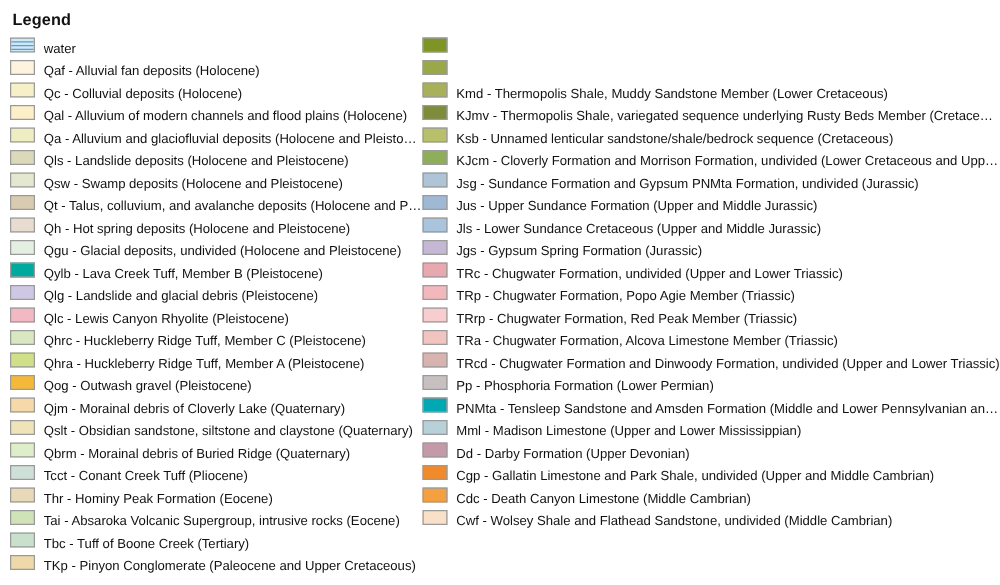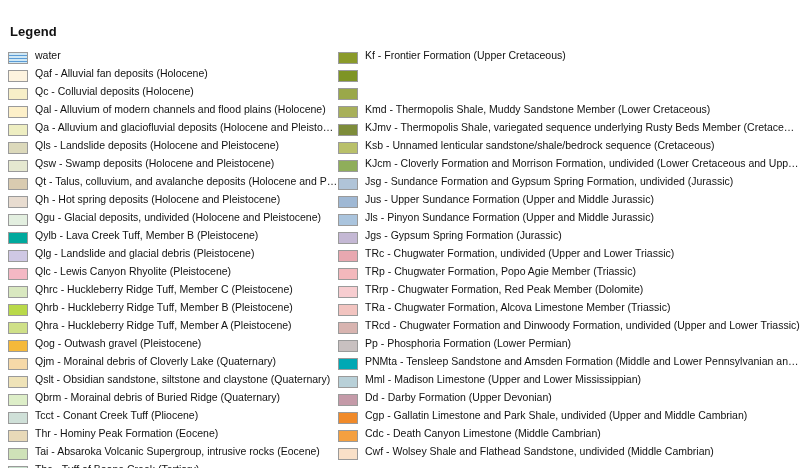--- a/index.html
+++ b/index.html
@@ -12,21 +12,20 @@
     height: 468px;
     font-family: "Liberation Sans", sans-serif;
     color: #000000;
     overflow: hidden;
   }
   .legend-wrap {
     padding: 6px 8px 0 8px;
     box-sizing: border-box;
     width: 800px;
     height: 364px;
-    margin-top: 16px;
   }
   .legend-title {
     font-size: 13px;
     font-weight: bold;
     color: #111111;
     margin: 2px 0 7px 2px;
     letter-spacing: 0.1px;
   }
   .columns {
     display: flex;
@@ -36,21 +35,21 @@
   }
   .col {
     display: flex;
     flex-direction: column;
   }
   .col-left { width: 330px; }
   .col-right { width: 462px; }
   .legend-row {
     display: flex;
     flex-direction: row;
-    align-items: flex-end;
+    align-items: flex-start;
     height: 18px;
     line-height: 18px;
   }
   .swatch {
     width: 20px;
     height: 12px;
     flex: 0 0 20px;
     border: 1px solid #9a9a9a;
     box-sizing: border-box;
     margin-right: 7px;
@@ -136,24 +135,20 @@
         </div>
         <div class="legend-row">
           <span class="swatch" style="background: rgb(244, 184, 196);"></span>
           <span class="label">Qlc - Lewis Canyon Rhyolite (Pleistocene)</span>
         </div>
         <div class="legend-row">
           <span class="swatch" style="background: rgb(217, 232, 192);"></span>
           <span class="label">Qhrc - Huckleberry Ridge Tuff, Member C (Pleistocene)</span>
         </div>
         <div class="legend-row">
-          <span class="swatch" style="background: rgb(185, 217, 74);"></span>
-          <span class="label">Qhrb - Huckleberry Ridge Tuff, Member B (Pleistocene)</span>
-        </div>
-        <div class="legend-row">
           <span class="swatch" style="background: rgb(207, 224, 136);"></span>
           <span class="label">Qhra - Huckleberry Ridge Tuff, Member A (Pleistocene)</span>
         </div>
         <div class="legend-row">
           <span class="swatch" style="background: rgb(245, 185, 58);"></span>
           <span class="label">Qog - Outwash gravel (Pleistocene)</span>
         </div>
         <div class="legend-row">
           <span class="swatch" style="background: rgb(246, 217, 168);"></span>
           <span class="label">Qjm - Morainal debris of Cloverly Lake (Quaternary)</span>
@@ -182,24 +177,20 @@
           <span class="swatch" style="background: rgb(200, 224, 204);"></span>
           <span class="label">Tbc - Tuff of Boone Creek (Tertiary)</span>
         </div>
         <div class="legend-row">
           <span class="swatch" style="background: rgb(239, 217, 168);"></span>
           <span class="label">TKp - Pinyon Conglomerate (Paleocene and Upper Cretaceous)</span>
         </div>
       </div>
     <div class="col col-right">
         <div class="legend-row">
-          <span class="swatch" style="background: rgb(138, 154, 42);"></span>
-          <span class="label">Kf - Frontier Formation (Upper Cretaceous)</span>
-        </div>
-        <div class="legend-row">
           <span class="swatch" style="background: rgb(126, 148, 36);"></span>
         </div>
         <div class="legend-row">
           <span class="swatch" style="background: rgb(154, 168, 74);"></span>
         </div>
         <div class="legend-row">
           <span class="swatch" style="background: rgb(168, 176, 90);"></span>
           <span class="label">Kmd - Thermopolis Shale, Muddy Sandstone Member (Lower Cretaceous)</span>
         </div>
         <div class="legend-row">
@@ -209,45 +200,45 @@
         <div class="legend-row">
           <span class="swatch" style="background: rgb(185, 192, 106);"></span>
           <span class="label">Ksb - Unnamed lenticular sandstone/shale/bedrock sequence (Cretaceous)</span>
         </div>
         <div class="legend-row">
           <span class="swatch" style="background: rgb(143, 174, 90);"></span>
           <span class="label">KJcm - Cloverly Formation and Morrison Formation, undivided (Lower Cretaceous and Upper Jurassic)</span>
         </div>
         <div class="legend-row">
           <span class="swatch" style="background: rgb(176, 196, 216);"></span>
-          <span class="label">Jsg - Sundance Formation and Gypsum Spring Formation, undivided (Jurassic)</span>
+          <span class="label">Jsg - Sundance Formation and Gypsum PNMta Formation, undivided (Jurassic)</span>
         </div>
         <div class="legend-row">
           <span class="swatch" style="background: rgb(159, 184, 212);"></span>
           <span class="label">Jus - Upper Sundance Formation (Upper and Middle Jurassic)</span>
         </div>
         <div class="legend-row">
           <span class="swatch" style="background: rgb(170, 196, 221);"></span>
-          <span class="label">Jls - Pinyon Sundance Formation (Upper and Middle Jurassic)</span>
+          <span class="label">Jls - Lower Sundance Cretaceous (Upper and Middle Jurassic)</span>
         </div>
         <div class="legend-row">
           <span class="swatch" style="background: rgb(196, 184, 212);"></span>
           <span class="label">Jgs - Gypsum Spring Formation (Jurassic)</span>
         </div>
         <div class="legend-row">
           <span class="swatch" style="background: rgb(232, 168, 176);"></span>
           <span class="label">TRc - Chugwater Formation, undivided (Upper and Lower Triassic)</span>
         </div>
         <div class="legend-row">
           <span class="swatch" style="background: rgb(243, 184, 188);"></span>
           <span class="label">TRp - Chugwater Formation, Popo Agie Member (Triassic)</span>
         </div>
         <div class="legend-row">
           <span class="swatch" style="background: rgb(247, 205, 208);"></span>
-          <span class="label">TRrp - Chugwater Formation, Red Peak Member (Dolomite)</span>
+          <span class="label">TRrp - Chugwater Formation, Red Peak Member (Triassic)</span>
         </div>
         <div class="legend-row">
           <span class="swatch" style="background: rgb(242, 196, 192);"></span>
           <span class="label">TRa - Chugwater Formation, Alcova Limestone Member (Triassic)</span>
         </div>
         <div class="legend-row">
           <span class="swatch" style="background: rgb(216, 180, 176);"></span>
           <span class="label">TRcd - Chugwater Formation and Dinwoody Formation, undivided (Upper and Lower Triassic)</span>
         </div>
         <div class="legend-row">

